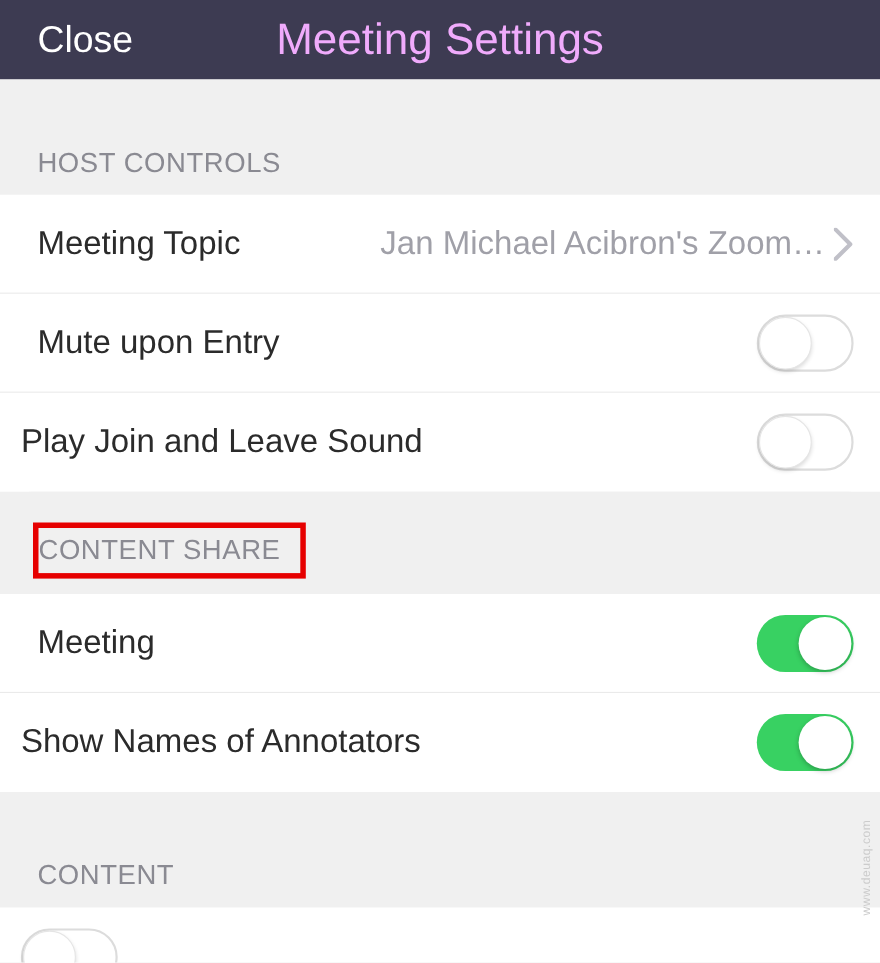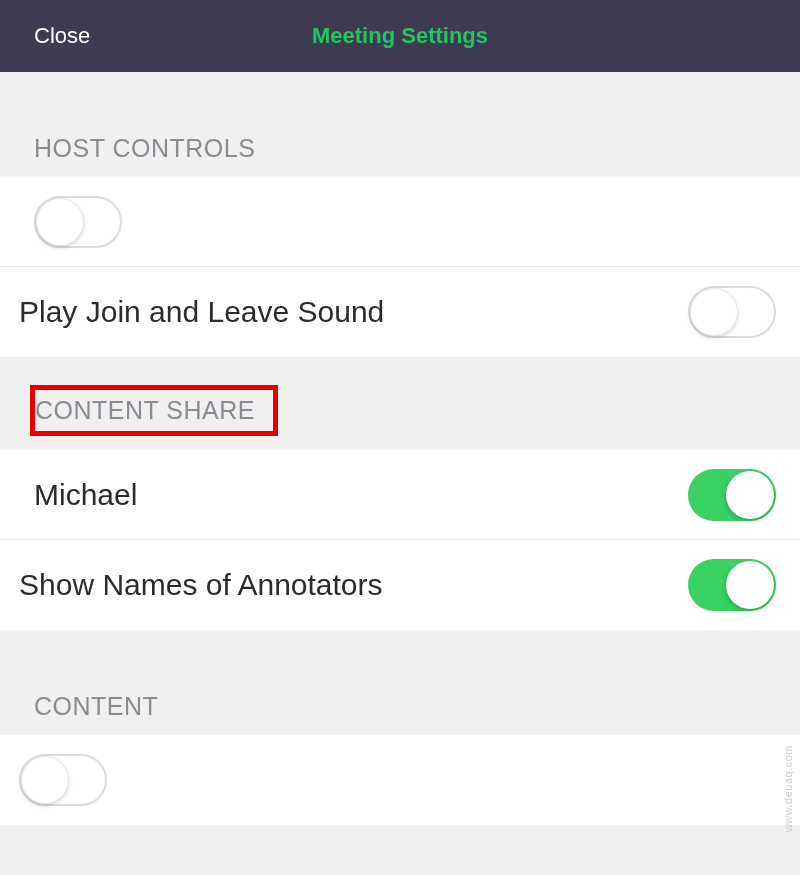--- a/index.html
+++ b/index.html
@@ -18,30 +18,30 @@
     .header {
       background: #3d3b52;
       height: 72px;
       display: flex;
       align-items: center;
       padding: 0 34px;
       position: relative;
     }
     .close-btn {
       color: #ffffff;
-      font-size: 22px;
+      font-size: 34px;
       font-weight: 400;
       background: none;
       border: none;
       cursor: pointer;
     }
     .header-title {
-      color: #22c55e;
-      font-size: 22px;
-      font-weight: 700;
+      color: #f0abfc;
+      font-size: 40px;
+      font-weight: 400;
       position: absolute;
       left: 50%;
       transform: translateX(-50%);
     }
     .section-header {
       color: #8a8a92;
       font-size: 25px;
       letter-spacing: 0.5px;
       padding: 62px 34px 14px 34px;
       background: #f0f0f0;
@@ -149,41 +149,51 @@
 
 <div class="header">
   <button class="close-btn">Close</button>
   <div class="header-title">Meeting Settings</div>
 </div>
 
 <div class="section-header">HOST CONTROLS</div>
 
 <div class="settings-group">
   <div class="row">
+    <span class="row-label">Meeting Topic</span>
+    <span class="row-value">Jan Michael Acibron's Zoom…</span>
+    <span class="chevron">
+      <svg viewBox="0 0 12 20">
+          <path d="M1 1 L10 10 L1 19" stroke="currentColor" stroke-width="2.5" fill="none" stroke-linecap="round" stroke-linejoin="round"></path>
+        </svg>
+    </span>
+  </div>
+  <div class="row">
+    <span class="row-label">Mute upon Entry</span>
     <div class="toggle toggle-off">
       <div class="knob"></div>
     </div>
   </div>
   <div class="row">
     <span class="row-label">Play Join and Leave Sound</span>
     <div class="toggle toggle-off">
       <div class="knob"></div>
     </div>
   </div>
 </div>
 
 <div class="section-header highlighted">
   <span class="highlight-box">
     <span>CONTENT SHARE</span>
   </span>
 </div>
 
 <div class="settings-group">
   <div class="row">
-    <span class="row-label">Michael</span>
+    <span class="row-label">Meeting</span>
     <div class="toggle toggle-on">
       <div class="knob"></div>
     </div>
   </div>
   <div class="row">
     <span class="row-label">Show Names of Annotators</span>
     <div class="toggle toggle-on">
       <div class="knob"></div>
     </div>
   </div>

